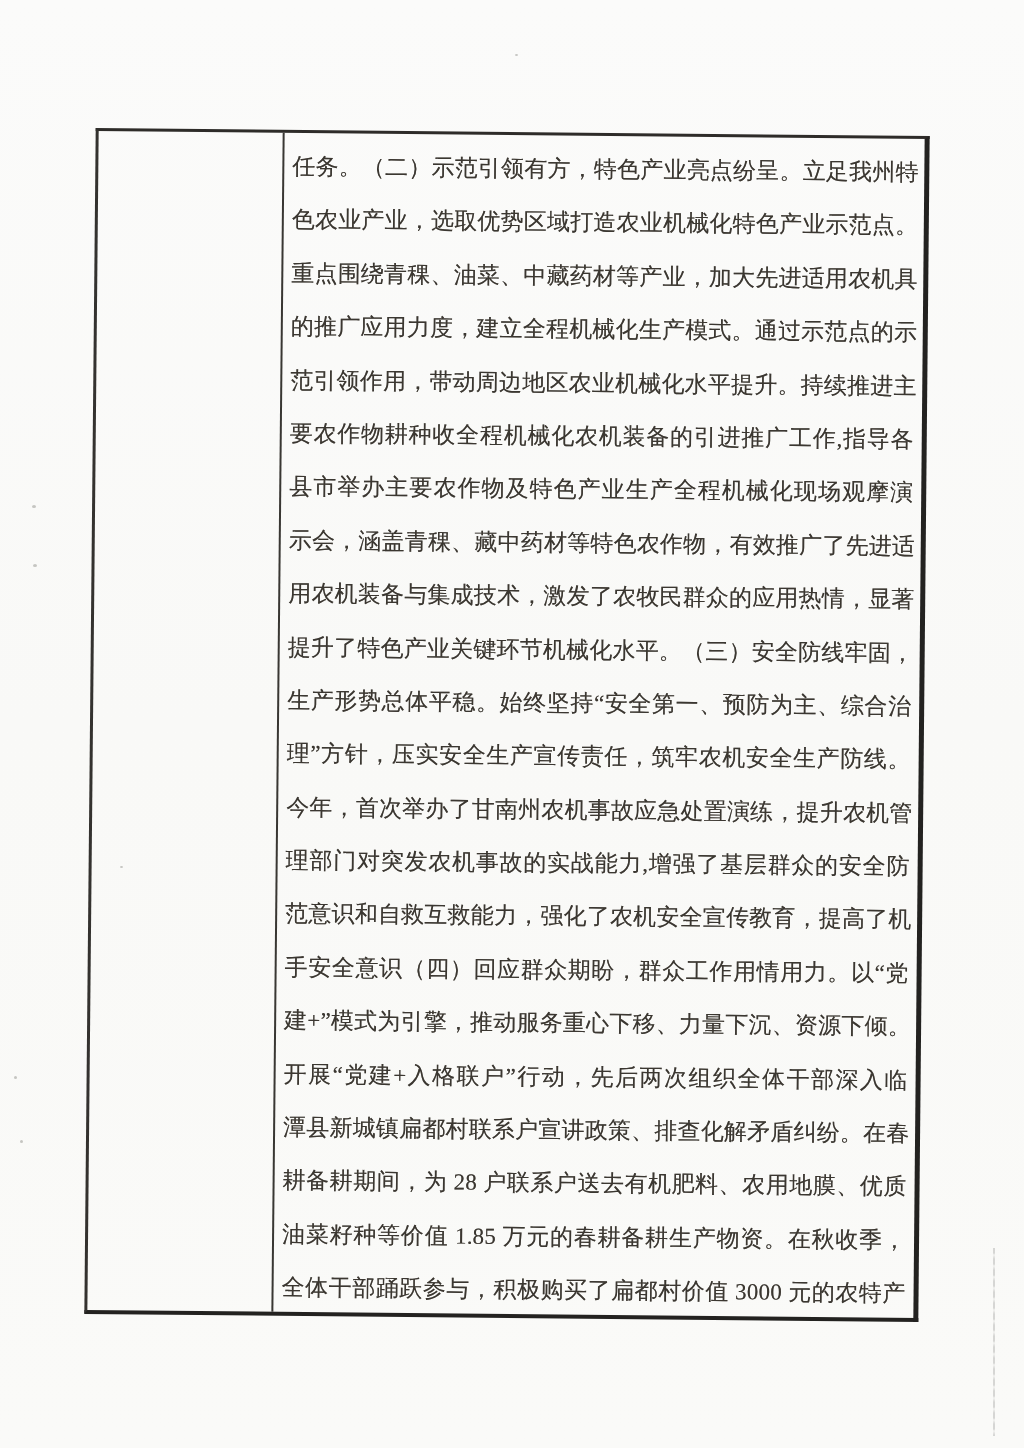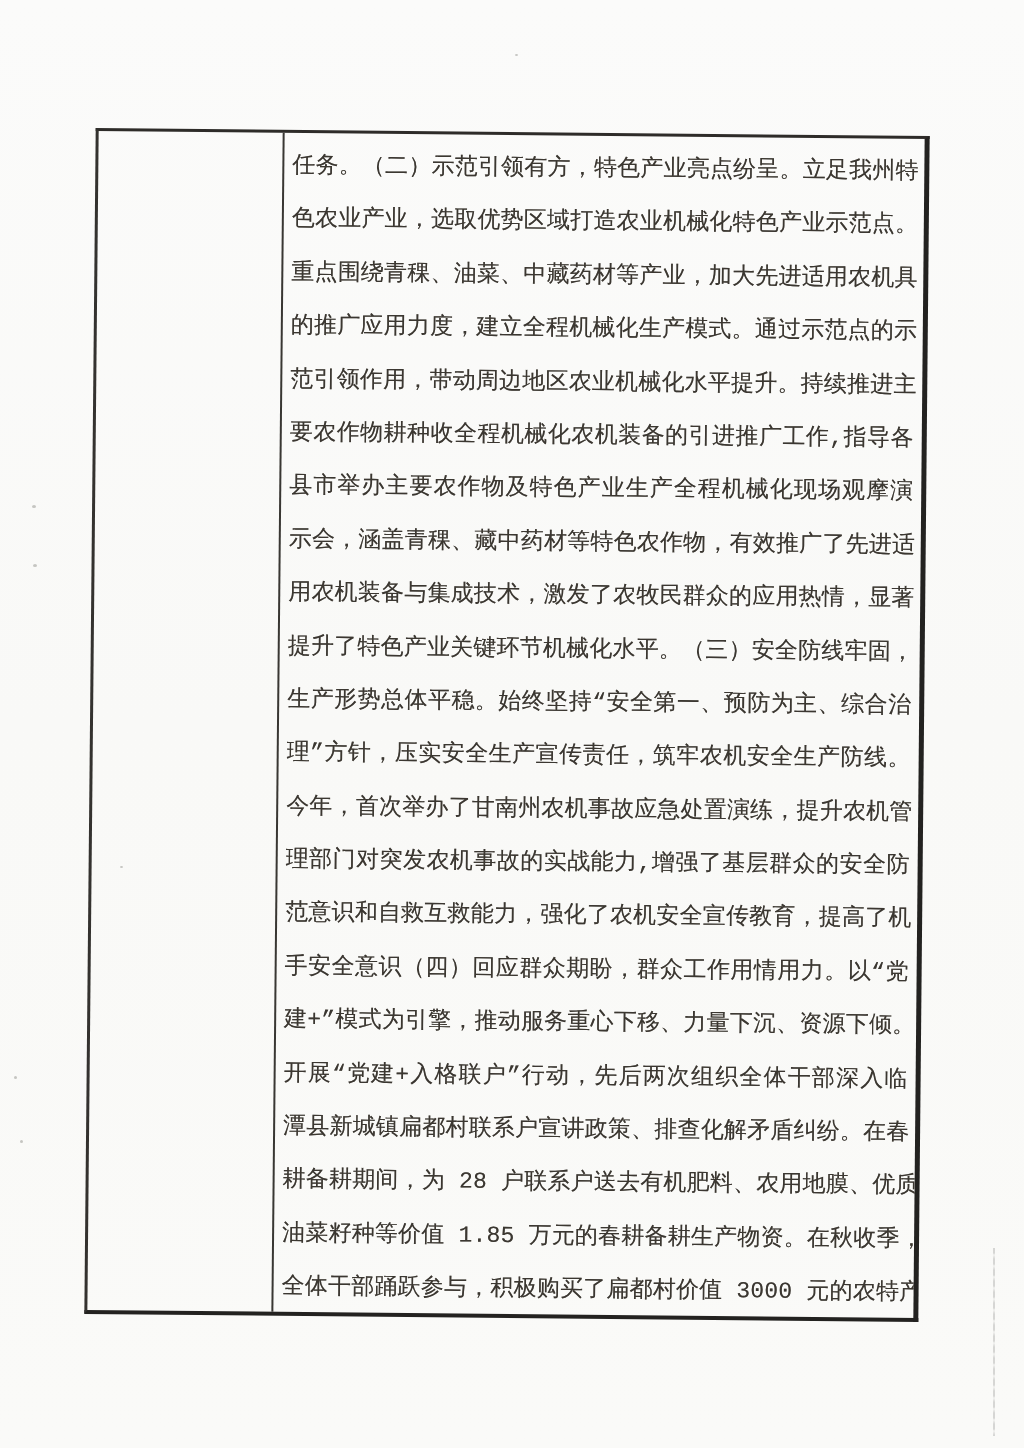--- a/index.html
+++ b/index.html
@@ -6,21 +6,21 @@
     margin: 0;
     padding: 0;
     background: #f7f7f5;
   }
   .page {
     position: relative;
     width: 1024px;
     height: 1448px;
     background: linear-gradient(180deg, #fbfbfa 0%, #f9f9f7 50%, #fafaf8 100%);
     overflow: hidden;
-    font-family: Liberation Mono, monospace;
+    font-family: Liberation Serif, serif;
   }
   
   .report-table {
     position: absolute;
     left: 90px;
     top: 132px;
     width: 834px;
     height: 1186px;
     box-sizing: border-box;
     border-top: 3px solid #2e2c29;

